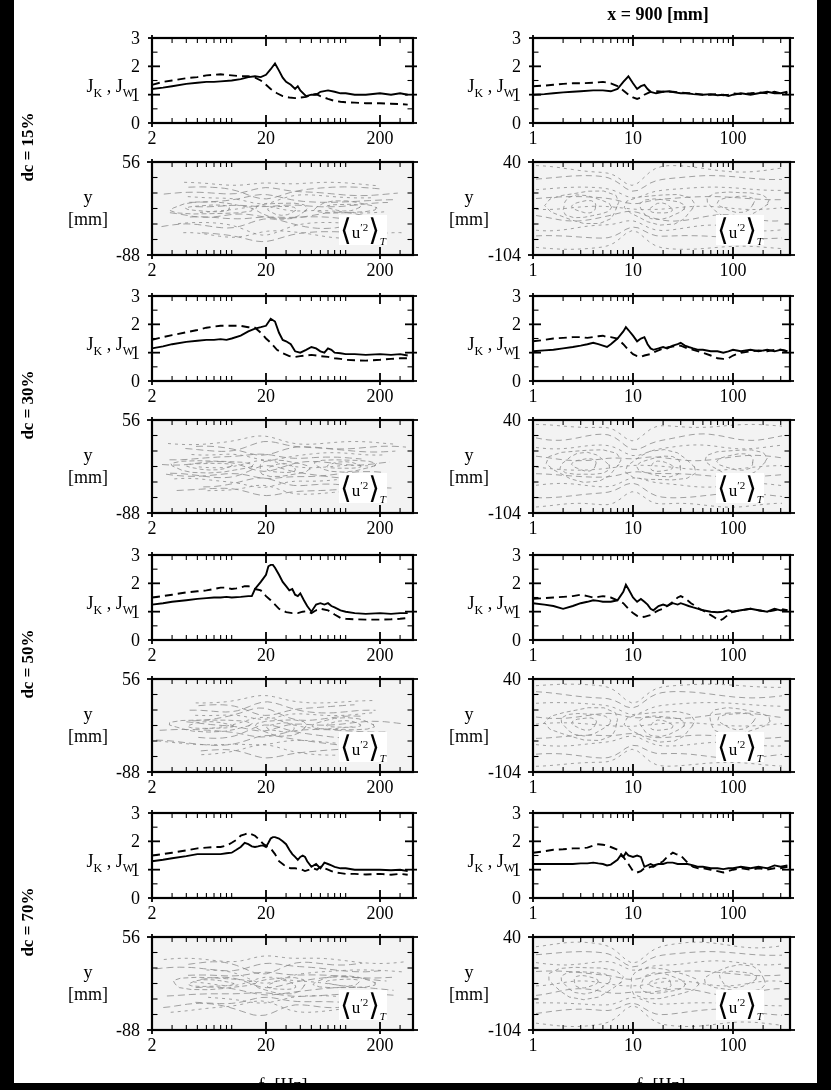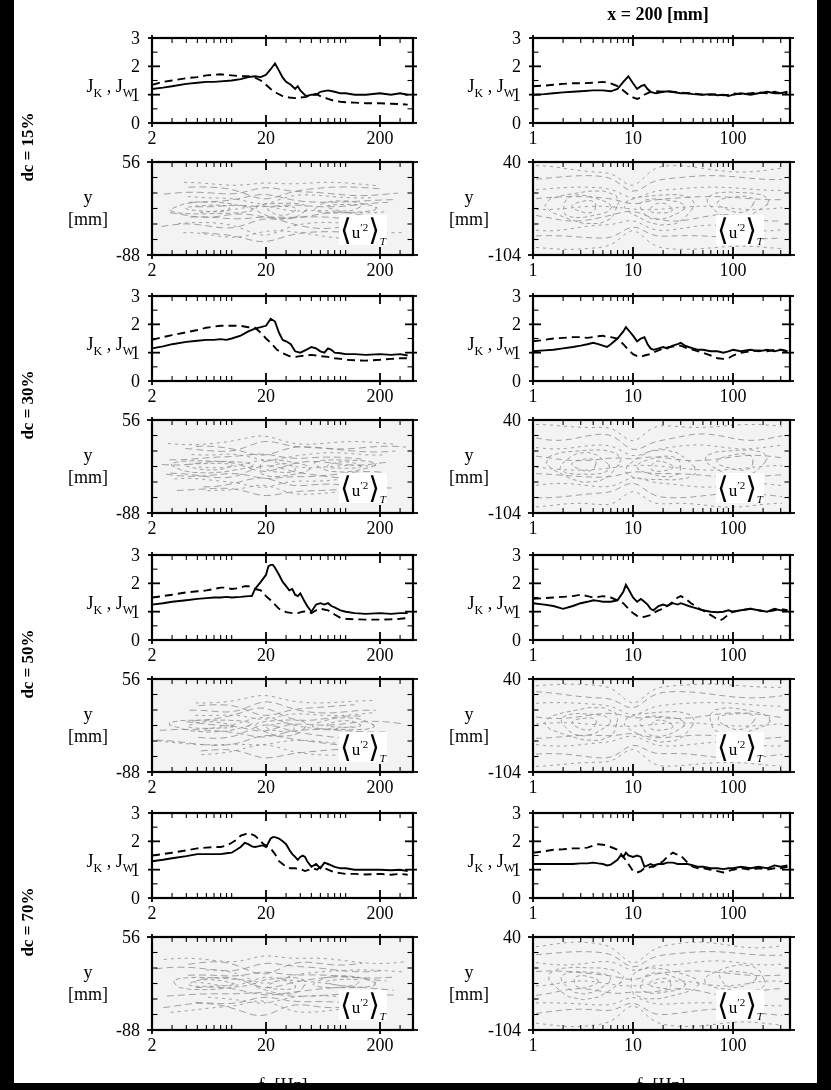--- a/index.html
+++ b/index.html
@@ -19,21 +19,21 @@
   .ann sup{font-size:11px;}
   .ann .sb{font-style:italic;font-size:11px;align-self:flex-end;margin-bottom:-2px;}
   sub{font-size:12px;}
 </style>
 </head>
 <body>
 
 <div id="stage">
   <div id="paper"></div>
 
-  <div class="col-title" style="left:538px;">x = 200 [mm]</div>
+  <div class="col-title" style="left:538px;">x = 900 [mm]</div>
 
   <div class="row-label" style="top:136px;">dc = 15%</div>
   <div class="row-label" style="top:394px;">dc = 30%</div>
   <div class="row-label" style="top:653px;">dc = 50%</div>
   <div class="row-label" style="top:911px;">dc = 70%</div>
 
   <div class="xaxis-label" style="left:213px;">f<sub>a</sub> [Hz]</div>
   <div class="xaxis-label" style="left:591px;">f<sub>a</sub> [Hz]</div>
 
   <div class="panel" style="left: 152px; top: 38px; width: 261px; height: 85px;">

